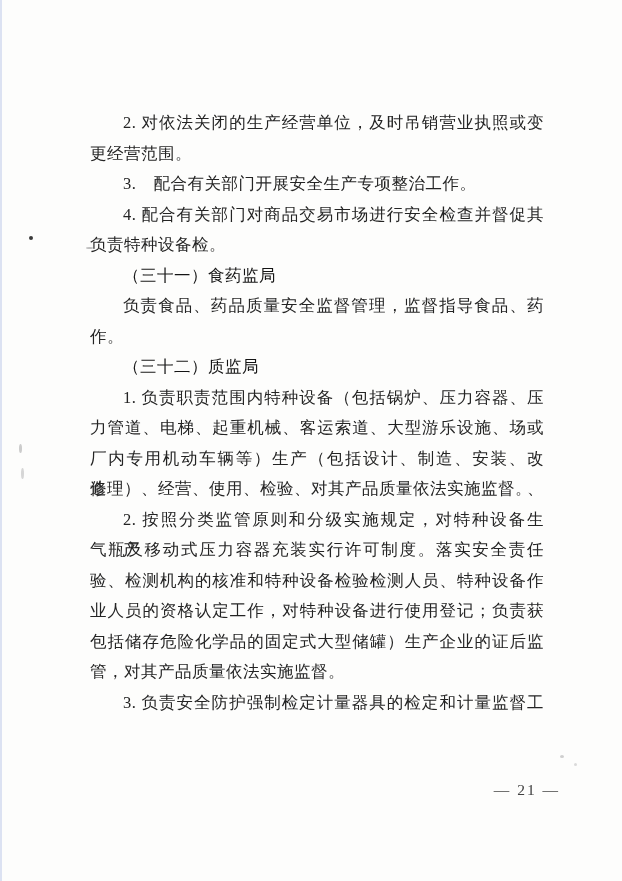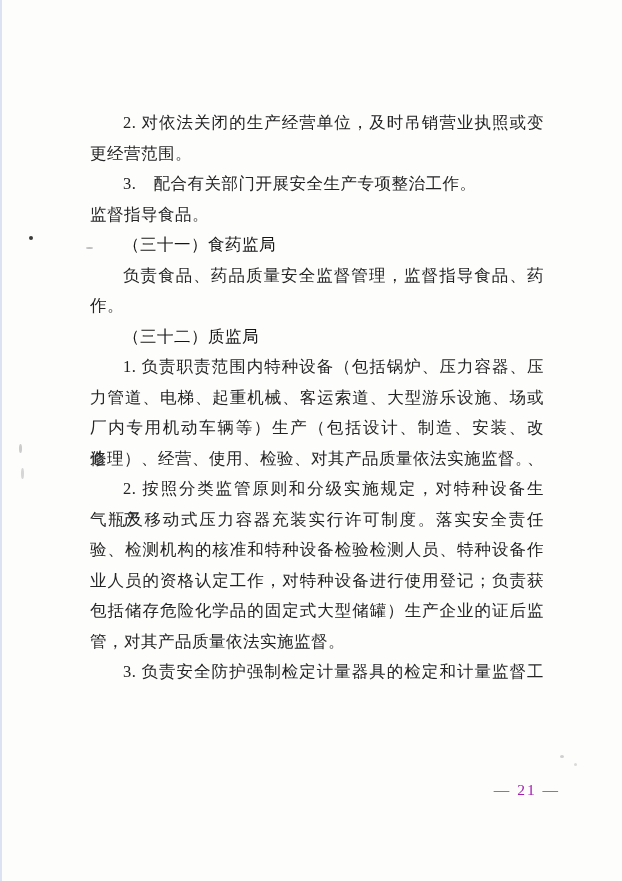--- a/index.html
+++ b/index.html
@@ -47,21 +47,21 @@
   .line.heading {
     font-weight: 400;
     color: #141414;
   }
   .page-number {
     position: absolute;
     right: 62px;
     top: 781px;
     font-size: 15.5px;
     letter-spacing: 2px;
-    color: #a21caf;
+    color: #404040;
   }
   .speck {
     position: absolute;
     border-radius: 50%;
   }
   .speck.s1 { left: 29px;  top: 236px; width: 4px; height: 4px;  background: #3a3a3a; }
   .speck.s2 { left: 86px;  top: 247px; width: 7px; height: 2px;  background: #bfbfbf; }
   .speck.s3 { left: 19px;  top: 444px; width: 3px; height: 9px;  background: #cccccc; }
   .speck.s4 { left: 21px;  top: 468px; width: 3px; height: 11px; background: #d6d6d6; }
   .speck.s5 { left: 560px; top: 755px; width: 4px; height: 3px;  background: #cfcfcf; }
@@ -77,21 +77,22 @@
   <div class="speck s2"></div>
   <div class="speck s3"></div>
   <div class="speck s4"></div>
   <div class="speck s5"></div>
   <div class="speck s6"></div>
 
   <div class="text-block">
       <div class="line indent justify">2. 对依法关闭的生产经营单位，及时吊销营业执照或变</div>
       <div class="line">更经营范围。</div>
       <div class="line indent">3.　配合有关部门开展安全生产专项整治工作。</div>
-      <div class="line">监督指导食品。</div>
+      <div class="line indent justify">4. 配合有关部门对商品交易市场进行安全检查并督促其</div>
+      <div class="line">负责特种设备检。</div>
       <div class="line indent heading">（三十一）食药监局</div>
       <div class="line indent justify">负责食品、药品质量安全监督管理，监督指导食品、药</div>
       <div class="line">作。</div>
       <div class="line indent heading">（三十二）质监局</div>
       <div class="line indent justify">1. 负责职责范围内特种设备（包括锅炉、压力容器、压</div>
       <div class="line justify">力管道、电梯、起重机械、客运索道、大型游乐设施、场或</div>
       <div class="line justify">厂内专用机动车辆等）生产（包括设计、制造、安装、改造、</div>
       <div class="line">修理）、经营、使用、检验、对其产品质量依法实施监督。</div>
       <div class="line indent justify">2. 按照分类监管原则和分级实施规定，对特种设备生产、</div>
       <div class="line justify">气瓶及移动式压力容器充装实行许可制度。落实安全责任</div>

